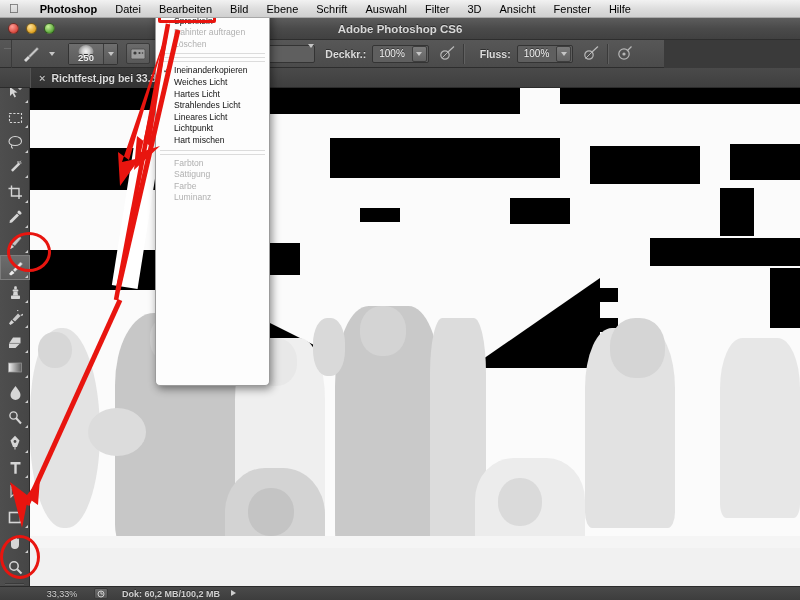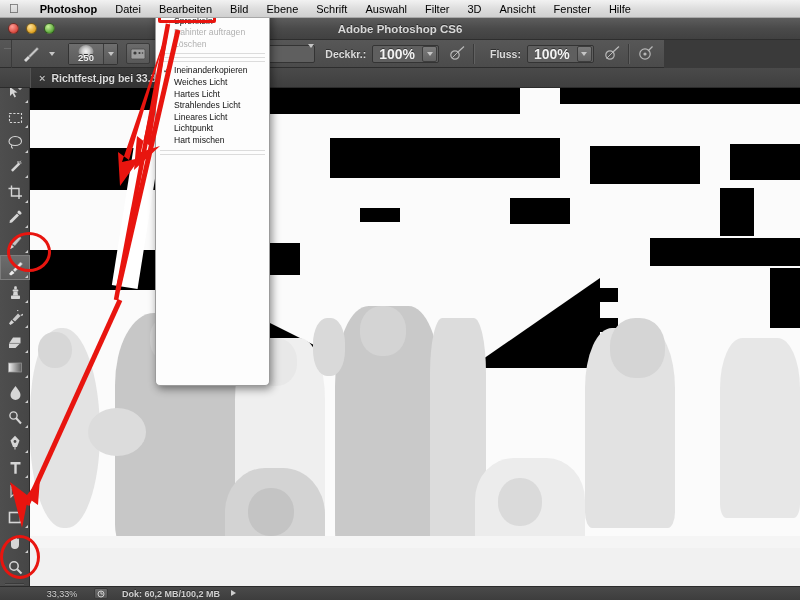--- a/index.html
+++ b/index.html
@@ -93,21 +93,21 @@
     width: 24px; height: 21px; margin-left: 8px; border-radius: 2px;
     background: linear-gradient(to bottom,#6b6b6b,#585858);
     border: 1px solid #3b3b3b;
     display: flex; align-items: center; justify-content: center;
   }
   .ob-label { margin-left: 10px; font-weight: bold; color: #dcdcdc; white-space: nowrap; text-shadow: 0 -1px 0 #2f2f2f;}
   .field {
     display: inline-flex; align-items: center; height: 18px; margin-left: 6px;
     background: #5f5f5f; border: 1px solid #343434; border-radius: 2px;
   }
-  .field .val { padding: 0 6px; font-size: 14px; color: #f2f2f2; font-weight: bold; text-shadow: 0 -1px 0 #333; }
+  .field .val { padding: 0 6px; font-size: 10px; color: #f2f2f2; font-weight: normal; text-shadow: 0 -1px 0 #333; }
   .field .drop {
     width: 15px; height: 16px; margin: 0 1px; border-radius: 2px;
     background: linear-gradient(to bottom,#7b7b7b,#636363);
     border: 1px solid #3d3d3d;
     display: flex; align-items: center; justify-content: center;
   }
   .modeselect {
     display: inline-flex; align-items: center; height: 18px; margin-left: 6px; min-width: 112px;
     background: #5f5f5f; border: 1px solid #343434; border-radius: 2px; justify-content: flex-end;
   }
@@ -542,20 +542,26 @@
       <div class="dd-item"><span class="check">✓</span><span>Ineinanderkopieren</span></div>
       <div class="dd-item"><span>Weiches Licht</span></div>
       <div class="dd-item"><span>Hartes Licht</span></div>
       <div class="dd-item"><span>Strahlendes Licht</span></div>
       <div class="dd-item"><span>Lineares Licht</span></div>
       <div class="dd-item"><span>Lichtpunkt</span></div>
       <div class="dd-item"><span>Hart mischen</span></div>
     </div>
     <div class="dd-sep"></div>
     <div class="dd-sep"></div>
+    <div>
+      <div class="dd-item disabled"><span>Farbton</span></div>
+      <div class="dd-item disabled"><span>Sättigung</span></div>
+      <div class="dd-item disabled"><span>Farbe</span></div>
+      <div class="dd-item disabled"><span>Luminanz</span></div>
+    </div>
   </div>
 
   <svg class="annot-svg" viewBox="0 0 800 600">
 
     <path d="M178 30 L118 290" stroke="#e8150f" stroke-width="5" fill="none"></path>
     <path d="M170 22 L122 162 L140 158 L120 186 L118 152 L129 160 Z" fill="#e8150f"></path>
     <path d="M168 24 L116 300" stroke="#e8150f" stroke-width="4.5" fill="none"></path>
     <polygon points="170,20 141,152 160,146 134,170 137,136 150,146" fill="#e8150f"></polygon>
 
     <path d="M120 300 L27 505" stroke="#e8150f" stroke-width="5" fill="none"></path>

